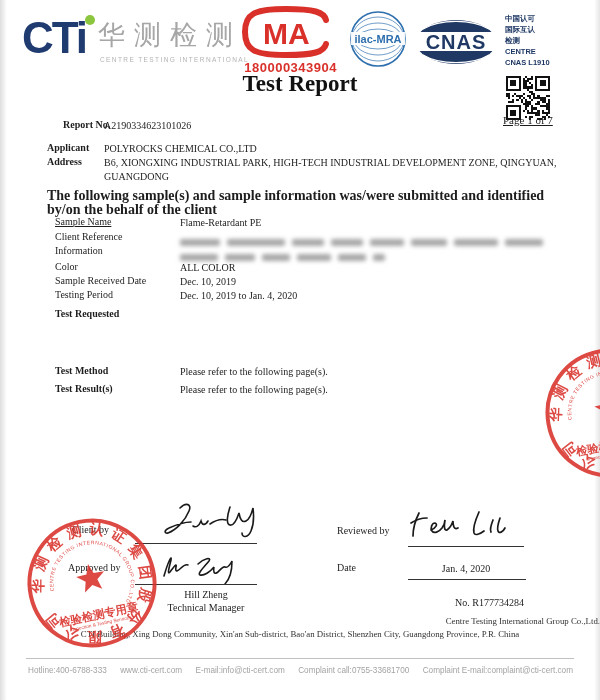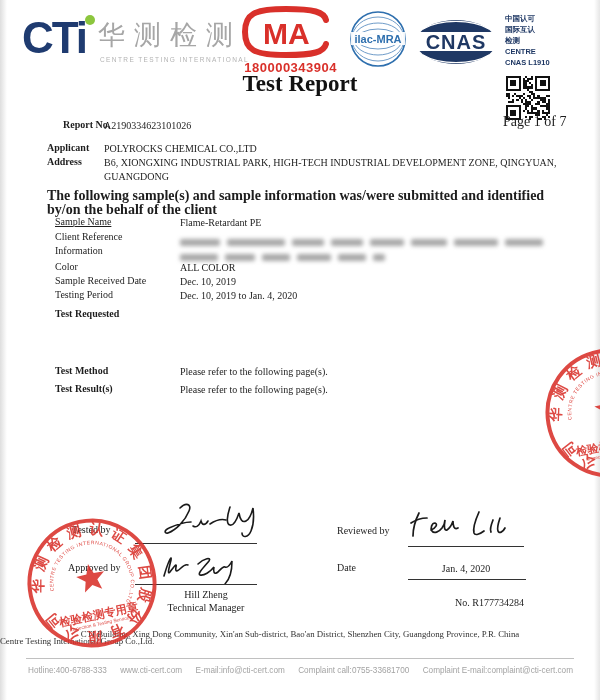--- a/index.html
+++ b/index.html
@@ -15,21 +15,21 @@
             letter-spacing:-2px;color:#1f3b70;line-height:1;}
   .cti-dot{width:10px;height:10px;border-radius:50%;background:#8cc63e;}
   .cti-cn{font-size:27px;color:#a6a6a6;letter-spacing:9px;line-height:1;white-space:nowrap;}
   .cti-sub{font-family:"Liberation Sans",sans-serif;font-size:6.5px;color:#b3b3b3;
            letter-spacing:1.4px;white-space:nowrap;}
   .cma-num{font-family:"Liberation Sans",sans-serif;font-weight:bold;font-size:13px;
            color:#d9302a;letter-spacing:0.5px;text-align:right;width:100px;}
   .cnas-lines{font-family:"Liberation Sans",sans-serif;font-weight:bold;font-size:7.5px;
               color:#1f3864;line-height:11px;}
   .title{width:600px;text-align:center;font-size:23px;font-weight:bold;color:#111;}
-  .pagenum{font-size:14px;}
+  .pagenum{font-size:11px;text-decoration:underline;}
   
   .lbl{font-weight:bold;font-size:10px;}
   .lbl2{font-size:10px;}
   .val{font-size:10px;line-height:13.5px;}
   .intro{font-weight:bold;font-size:14px;line-height:13.5px;font-family:Liberation Serif, serif;}
   .blur-line{filter:blur(2px);white-space:nowrap;}
   .bb{display:inline-block;height:7px;background:#8a8a8a;border-radius:2px;margin-right:7px;opacity:.75;}
   
   .sig-line{border-bottom:1.4px solid #333;}
   .sig-name{font-size:10px;text-align:center;width:120px;}
@@ -253,21 +253,21 @@
   <div class="abs val" style="left:180px;top:289px;">Dec. 10, 2019 to Jan. 4, 2020</div>
 
   <div class="abs lbl" style="left:55px;top:308px;">Test Requested</div>
 
   <div class="abs lbl" style="left:55px;top:365px;">Test Method</div>
   <div class="abs val" style="left:180px;top:365px;">Please refer to the following page(s).</div>
 
   <div class="abs lbl" style="left:55px;top:383px;">Test Result(s)</div>
   <div class="abs val" style="left:180px;top:383px;">Please refer to the following page(s).</div>
 
-  <div class="abs lbl2" style="left:72px;top:524px;">Tested by</div>
+  <div class="abs lbl2" style="left:72px;top:524px;">Client by</div>
   <svg class="abs" style="left:150px;top:500px;" width="110" height="42" viewBox="0 0 110 42">
     <g fill="none" stroke="#1a1a1a" stroke-width="1.6" stroke-linecap="round">
       <path d="M30,8 C36,2 42,4 39,11 C35,21 26,30 18,33 C14,34 14,30 19,28 C28,24 36,22 41,22"></path>
       <path d="M43,26 C46,28 49,26 51,21 C52,25 55,26 58,21"></path>
       <path d="M60,24 C66,20 72,19 76,20"></path>
       <path d="M80,7 C77,16 76,24 80,25 C84,26 87,19 89,13 C90,19 92,23 96,21 C100,19 102,12 103,8 C104,16 104,24 101,31 C98,38 92,38 92,33"></path>
     </g>
   </svg>
   <div class="abs sig-line" style="left:135px;top:543px;width:122px;"></div>
 
@@ -295,21 +295,21 @@
     </g>
   </svg>
   <div class="abs sig-line" style="left:408px;top:546px;width:116px;"></div>
 
   <div class="abs lbl2" style="left:337px;top:562px;">Date</div>
   <div class="abs sig-name" style="left:406px;top:563px;">Jan. 4, 2020</div>
   <div class="abs sig-line" style="left:408px;top:579px;width:118px;"></div>
 
   <div class="abs val" style="left:455px;top:596px;">No.  R177734284</div>
 
-  <div class="abs" style="left:0;top:616px;width:600px;text-align:left;font-size:8.8px;color:#333;margin-top:20px;">Centre Testing International Group Co.,Ltd.</div>
+  <div class="abs" style="left:0;top:616px;width:600px;text-align:right;font-size:8.8px;color:#333;">Centre Testing International Group Co.,Ltd.</div>
   <div class="abs" style="left:0;top:629px;width:600px;text-align:center;font-size:8.8px;color:#333;">CTI Building, Xing Dong Community, Xin'an Sub-district, Bao'an District, Shenzhen City, Guangdong Province, P.R. China</div>
 
   <div class="abs footer-bar" style="left:26px;top:658px;width:548px;"></div>
   <div class="abs footer-row" style="left:28px;top:666px;">
     <span>Hotline:400-6788-333</span>
     <span>www.cti-cert.com</span>
     <span>E-mail:info@cti-cert.com</span>
     <span>Complaint call:0755-33681700</span>
     <span>Complaint E-mail:complaint@cti-cert.com</span>
   </div>

